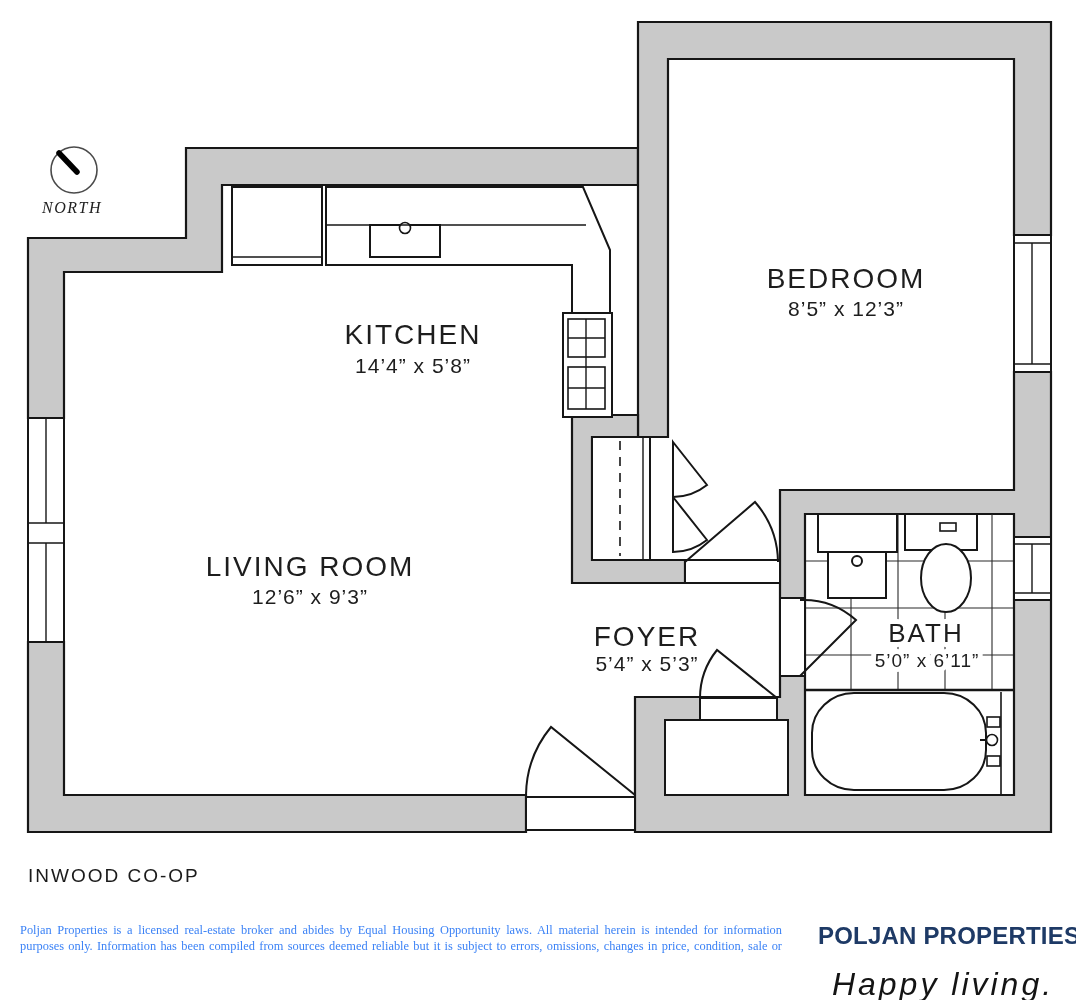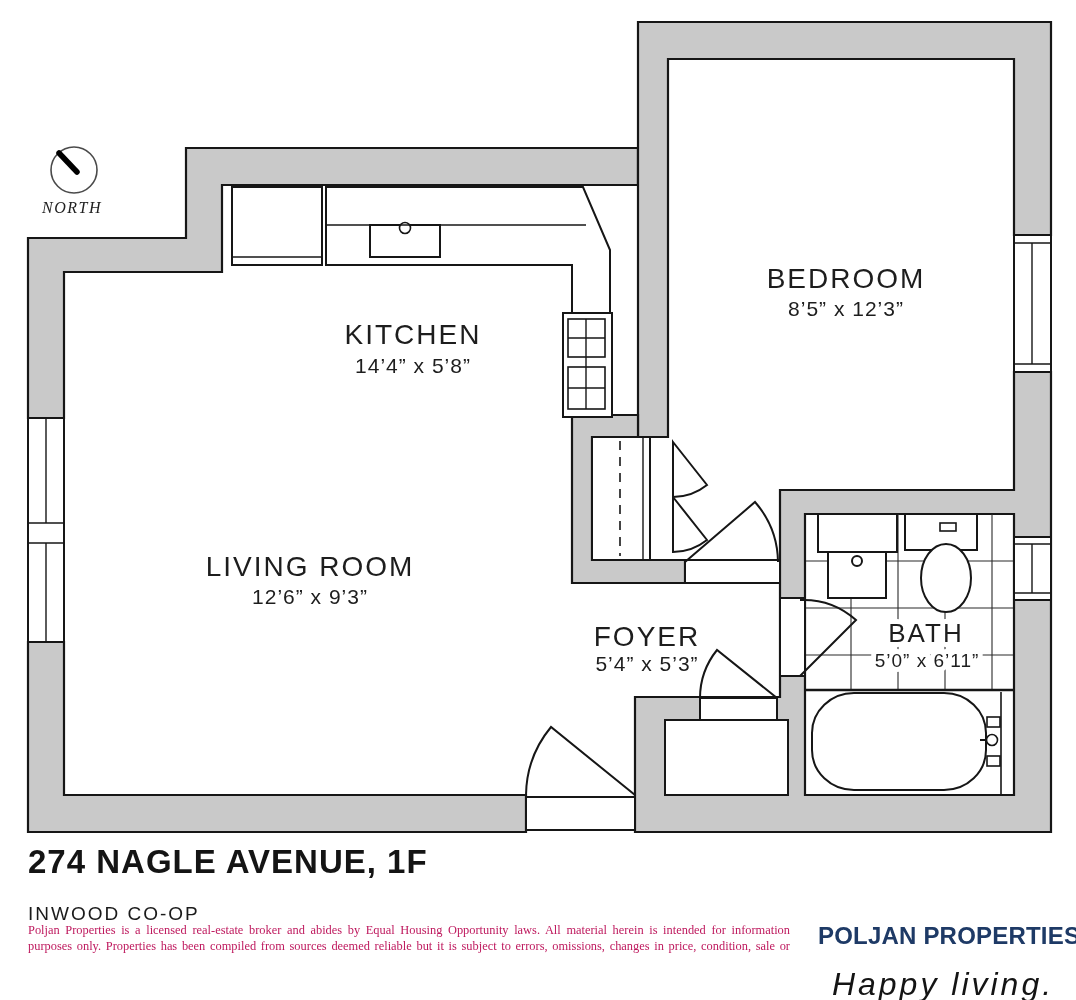--- a/index.html
+++ b/index.html
@@ -8,22 +8,22 @@
   #plan{position:absolute;left:0;top:0;}
   .room-name{font-family:"Liberation Sans",sans-serif;font-size:28px;letter-spacing:2px;fill:#1d1d1d;}
   .room-dims{font-family:"Liberation Sans",sans-serif;font-size:21px;letter-spacing:1px;fill:#1d1d1d;}
   .room-name.small{font-size:26px;}
   .room-dims.small{font-size:19px;}
   .halo{paint-order:stroke;stroke:#ffffff;stroke-width:10px;stroke-linejoin:round;}
   .north-label{font-family:"Liberation Serif",serif;font-style:italic;font-size:16px;letter-spacing:1.5px;fill:#222;}
   .titleblock{position:absolute;left:28px;top:843px;width:1020px;}
   .address{font-size:33px;font-weight:bold;letter-spacing:1px;color:#141414;}
   .subtitle{font-size:19px;letter-spacing:2px;color:#1a1a1a;margin-top:22px;}
-  .disclaimer{position:absolute;left:28px;top:922px;width:762px;
-              font-family:"Liberation Serif",serif;font-size:12.4px;line-height:16px;color:#be185d;}
+  .disclaimer{position:absolute;left:20px;top:922px;width:762px;
+              font-family:"Liberation Serif",serif;font-size:12.4px;line-height:16px;color:#3b82f6;}
   .disc-line{text-align:justify;text-align-last:justify;}
   .disc-line.tracked{letter-spacing:2px;}
   .brand{position:absolute;left:818px;top:922px;width:250px;text-align:center;}
   .brand-name{font-size:24px;font-weight:bold;letter-spacing:0.2px;white-space:nowrap;}
   .brand-tagline{font-family:Liberation Sans, sans-serif;font-style:italic;font-size:32px;
                  letter-spacing:3px;color:#141414;margin-top:16px;}
 </style>
 </head>
 <body>
 
@@ -145,25 +145,24 @@
     <text class="room-name" x="310" y="576">LIVING ROOM</text>
     <text class="room-dims" x="310" y="604">12’6” x 9’3”</text>
     <text class="room-name" x="647" y="646">FOYER</text>
     <text class="room-dims" x="647" y="671">5’4” x 5’3”</text>
     <text class="room-name small halo" x="926" y="642">BATH</text>
     <text class="room-dims small halo" x="927" y="667">5’0” x 6’11”</text>
   </g>
 </svg>
 
 <div class="titleblock">
-  <div class="address">274 NAGLE AVENUE, 1F</div>
   <div class="subtitle">INWOOD CO-OP</div>
 </div>
 
 <div class="disclaimer">
   <div class="disc-line">Poljan Properties is a licensed real-estate broker and abides by Equal Housing Opportunity laws. All material herein is intended for information</div>
-  <div class="disc-line">purposes only. Properties has been compiled from sources deemed reliable but it is subject to errors, omissions, changes in price, condition, sale or</div>
+  <div class="disc-line">purposes only. Information has been compiled from sources deemed reliable but it is subject to errors, omissions, changes in price, condition, sale or</div>
 </div>
 
 <div class="brand">
   <div class="brand-name" style="color: rgb(30, 58, 102);">POLJAN PROPERTIES</div>
   <div class="brand-tagline">Happy living.</div>
 </div>
 
 </body></html>

